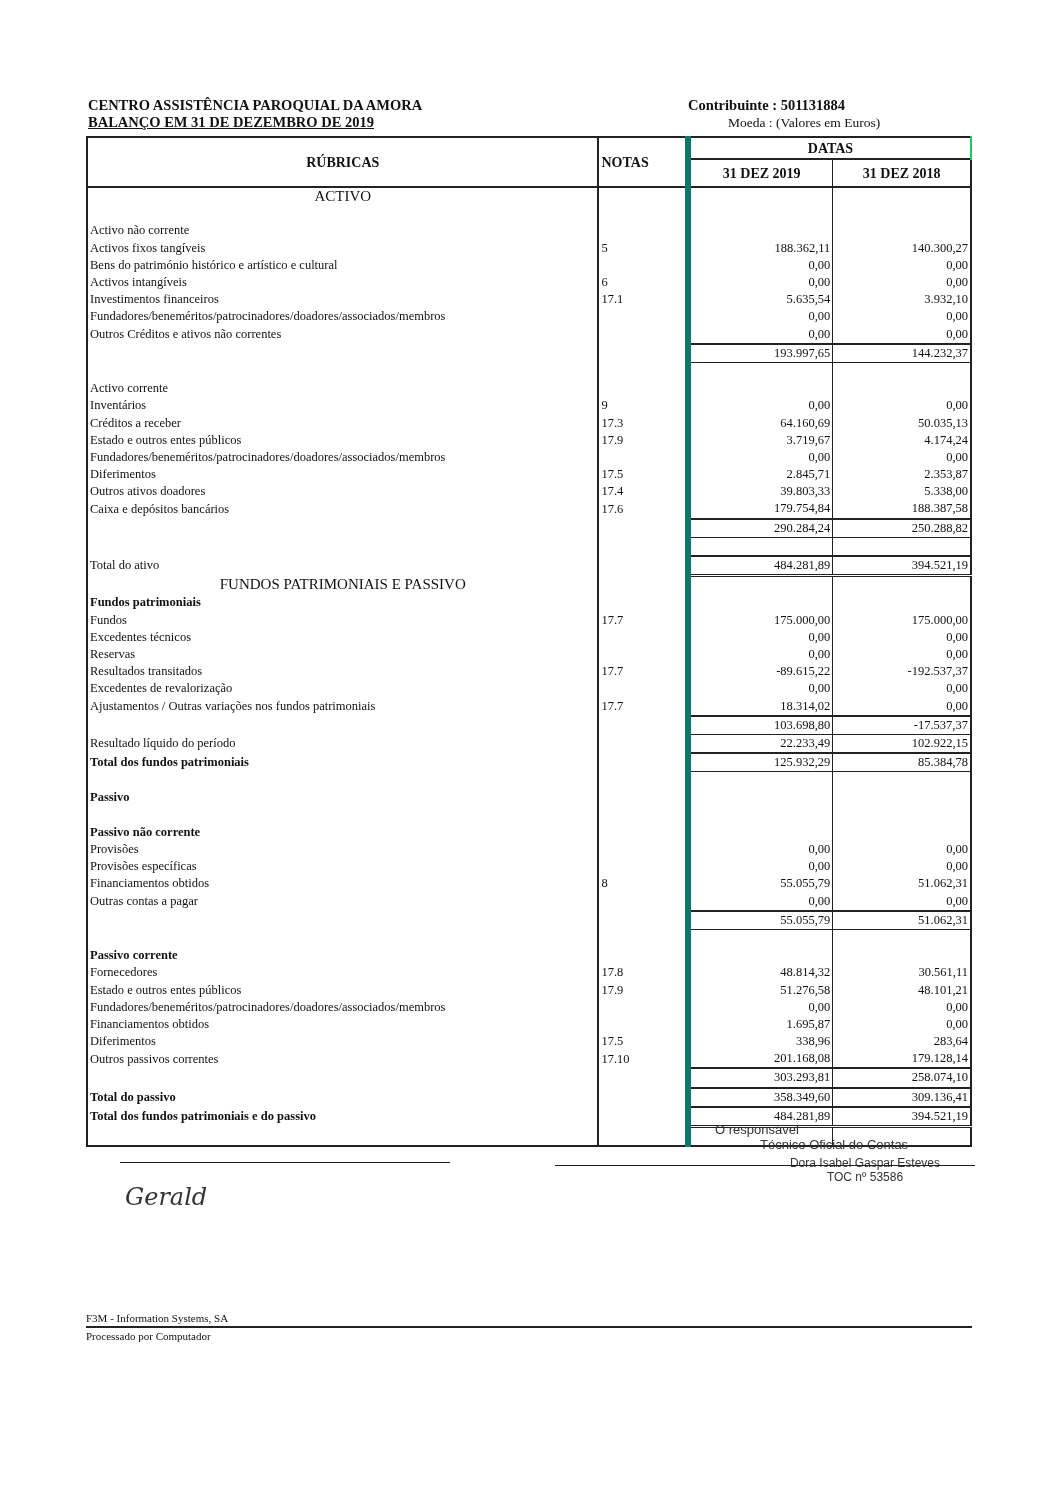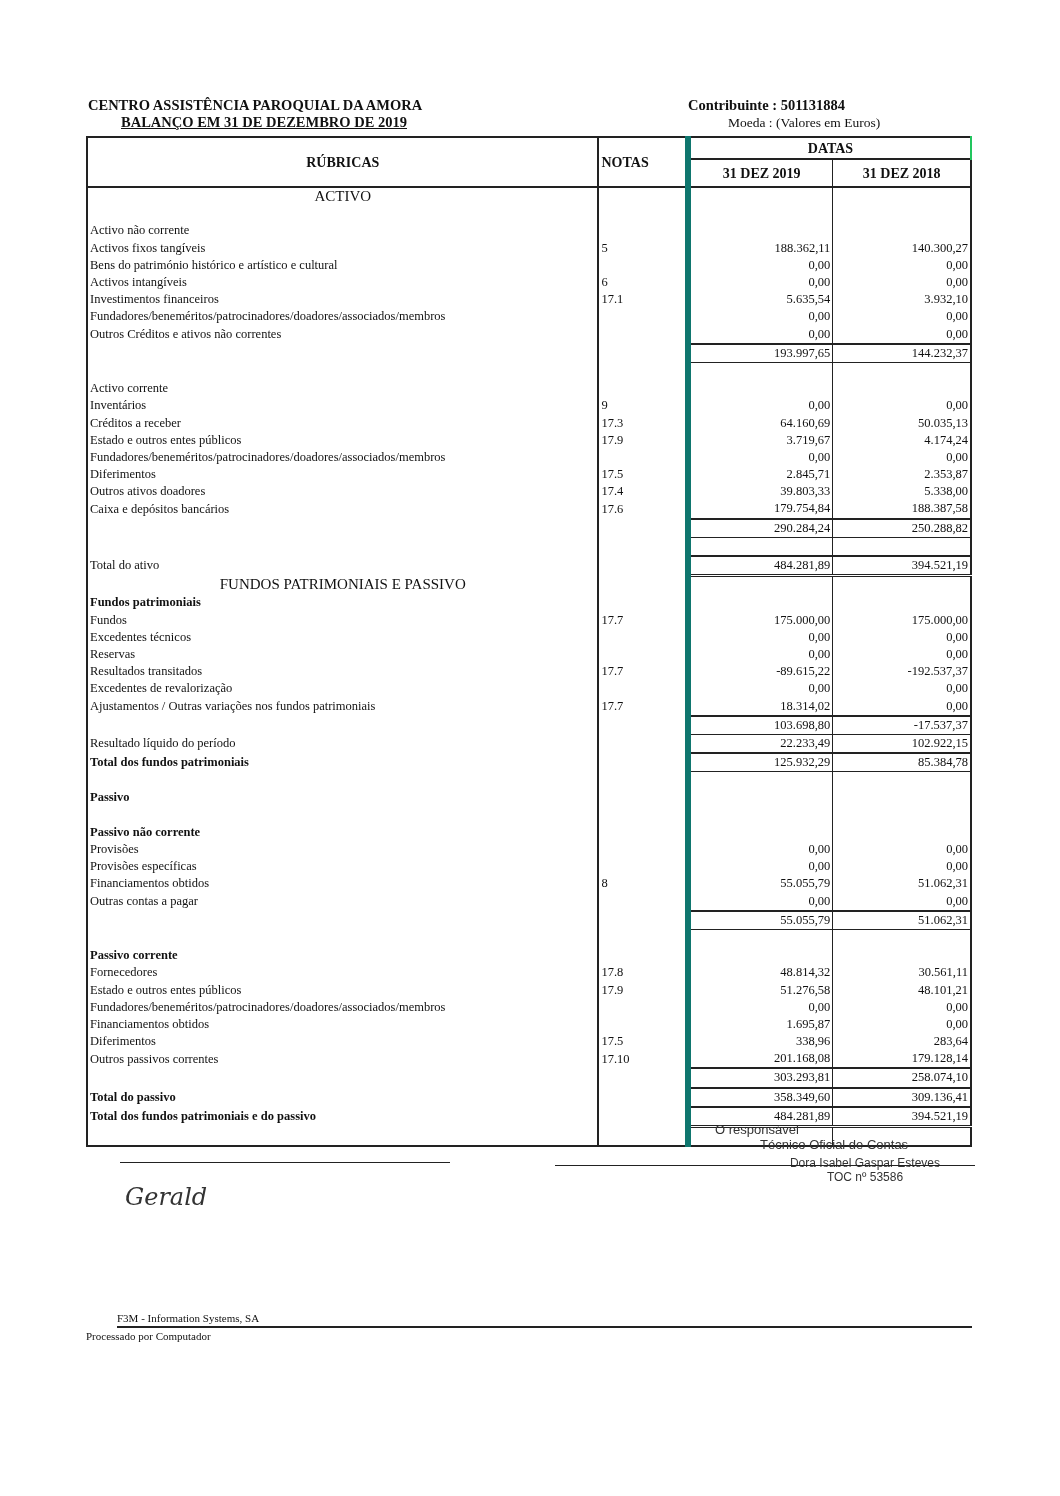--- a/index.html
+++ b/index.html
@@ -1,18 +1,18 @@
 <!DOCTYPE html>
 <html><head>
 <meta charset="utf-8">
 <style>
   html, body { margin:0; padding:0; background:#fff; }
   body { width:1060px; height:1496px; position:relative; font-family:"Liberation Serif", serif; color:#111; overflow:hidden; }
   .hdr-left { position:absolute; left:88px; top:97px; font-size:14.5px; font-weight:bold; line-height:17px; }
-  .hdr-left div:last-child { text-decoration:underline;margin-left:33px; }
+  .hdr-left div:last-child { text-decoration:underline; }
   .hdr-right { position:absolute; left:688px; top:97px; font-size:14.5px; line-height:17px; }
   .hdr-right .contrib { font-weight:bold; }
   .hdr-right .moeda { padding-left:40px; font-size:13.5px; }
   table.bal { position:absolute; left:86px; top:136px; width:886px; border-collapse:collapse; font-size:12.5px; }
   table.bal td, table.bal th { padding:0 2px; height:17.2px; line-height:17px; white-space:nowrap; }
   .c-rub { width:512px; border-left:2px solid #222; border-right:2px solid #222; }
   .c-not { width:83px; border-right:6px solid #0f766e; text-align:left; }
   .c-v1 { width:140px; border-right:1px solid #222; text-align:right; }
   .c-v2 { width:135px; border-right:2px solid #222; text-align:right; }
   thead th { font-weight:bold; font-size:14px; border-top:2px solid #222; border-bottom:2px solid #222; }
@@ -28,21 +28,21 @@
   .sig { position:absolute; font-family:"Liberation Sans", sans-serif; color:#333; }
   .sig-left { left:120px; top:1110px; width:320px; height:80px; }
   .stamp { position:absolute; left:95px; top:0; font-size:13px; letter-spacing:1px; color:#666; text-align:center; line-height:15px; }
   .sig-line-left { position:absolute; left:0; top:52px; width:330px; border-top:1.5px solid #222; }
   .scribble { position:absolute; left:5px; top:25px; font-family:"DejaVu Serif", serif; font-style:italic; font-size:24px; color:#333;margin-top:48px; }
   .sig-right { left:715px; top:1122px; width:260px; }
   .resp { font-size:13px; }
   .toc { font-size:12px; text-align:center; padding-left:40px; }
   .sig-line-right { position:absolute; left:-160px; top:43px; width:420px; border-top:1.5px solid #222; }
   .footer { position:absolute; left:86px; top:1312px; font-size:11px; width:886px; }
-  .footer .l1 { padding-bottom:2px; border-bottom:2px solid #222; display:block;margin-left:31px; }
+  .footer .l1 { padding-bottom:2px; border-bottom:2px solid #222; display:block; }
   .footer .l2 { display:block; padding-top:2px; }
 </style>
 </head>
 <body>
 
 <div class="hdr-left">
   <div>CENTRO ASSISTÊNCIA PAROQUIAL DA AMORA</div>
   <div>BALANÇO EM 31 DE DEZEMBRO DE 2019</div>
 </div>
 <div class="hdr-right">

